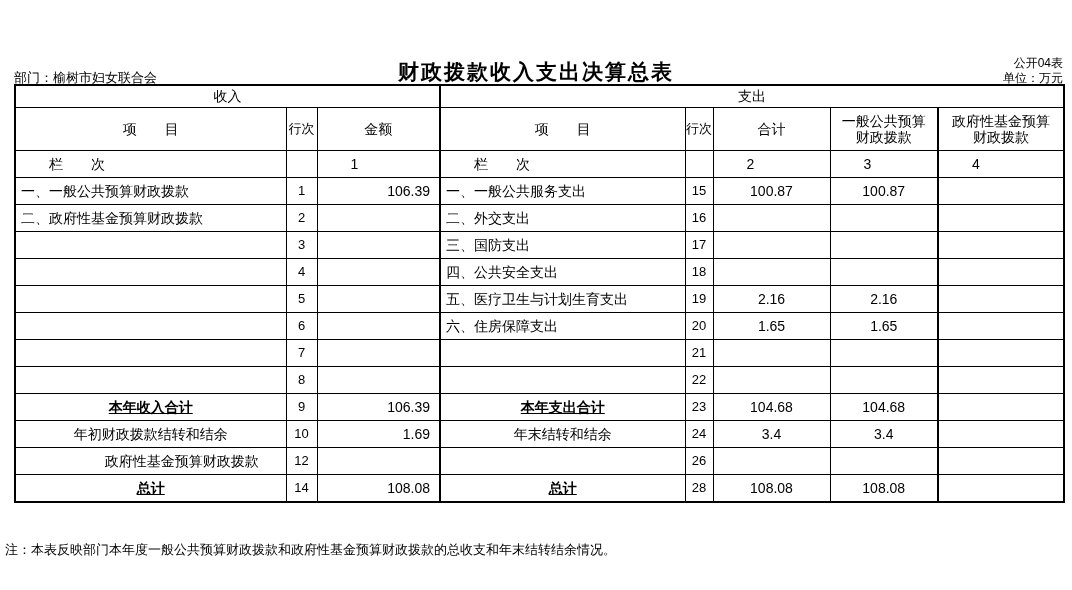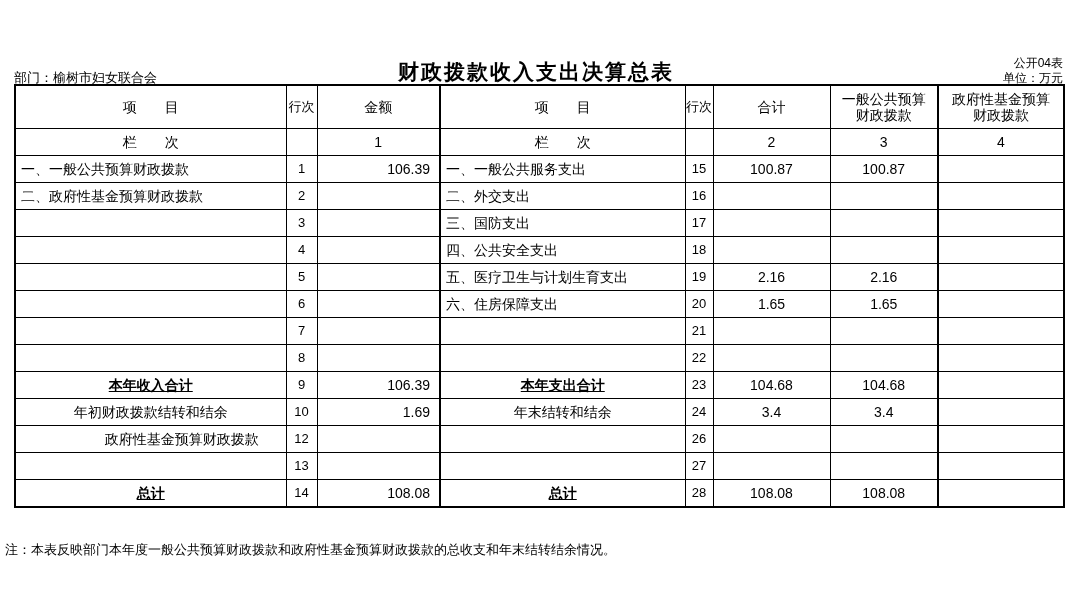--- a/index.html
+++ b/index.html
@@ -36,21 +36,21 @@
   }
   td {
     border: 1px solid #000;
     padding: 0;
     overflow: hidden;
     white-space: nowrap;
     line-height: 1.15;
   }
   tr.h1 td { height: 21px; text-align: center; }
   tr.h2 td { height: 42px; text-align: center; white-space: pre-line; }
-  tr.h3 td { height: 26px; text-align: center; }
+  tr.h3 td { height: 26px; text-align: left; padding-left: 33px; }
   tbody td { height: 26px; }
 
   td.item { text-align: left; padding-left: 5px; }
   td.line { text-align: center; font-size: 13px; }
   td.num-right { text-align: right; padding-right: 9px; }
   td.num-center { text-align: center; }
   td.center { text-align: center; padding-left: 0; }
   td.bold { font-weight: bold; text-decoration: underline; }
   td.indent { padding-left: 62px; }
   td.bl-thick { border-left: 2px solid #000; }
@@ -80,20 +80,24 @@
       <col style="width:271px">
       <col style="width:31px">
       <col style="width:123px">
       <col style="width:245px">
       <col style="width:28px">
       <col style="width:117px">
       <col style="width:108px">
       <col style="width:126px">
     </colgroup>
     <thead>
+      <tr class="h1">
+        <td colspan="3">收入</td>
+        <td colspan="5" class="bl-thick">支出</td>
+      </tr>
       <tr class="h2">
         <td>项　　目</td>
         <td class="small-head">行次</td>
         <td>金额</td>
         <td class="bl-thick">项　　目</td>
         <td class="small-head">行次</td>
         <td>合计</td>
         <td>一般公共预算
 财政拨款</td>
         <td class="bl-thick">政府性基金预算
@@ -215,30 +219,20 @@
           <td class="item center indent">政府性基金预算财政拨款</td>
           <td class="line">12</td>
           <td class="num-right"></td>
           <td class="item bl-thick"></td>
           <td class="line">26</td>
           <td class="num-center"></td>
           <td class="num-center"></td>
           <td class="num-center bl-thick"></td>
         </tr>
         <tr>
-          <td class="item"></td>
-          <td class="line">13</td>
-          <td class="num-right"></td>
-          <td class="item bl-thick"></td>
-          <td class="line">27</td>
-          <td class="num-center"></td>
-          <td class="num-center"></td>
-          <td class="num-center bl-thick"></td>
-        </tr>
-        <tr>
           <td class="item center bold">总计</td>
           <td class="line">14</td>
           <td class="num-right">108.08</td>
           <td class="item bl-thick center bold">总计</td>
           <td class="line">28</td>
           <td class="num-center">108.08</td>
           <td class="num-center">108.08</td>
           <td class="num-center bl-thick"></td>
         </tr>
       </tbody>

